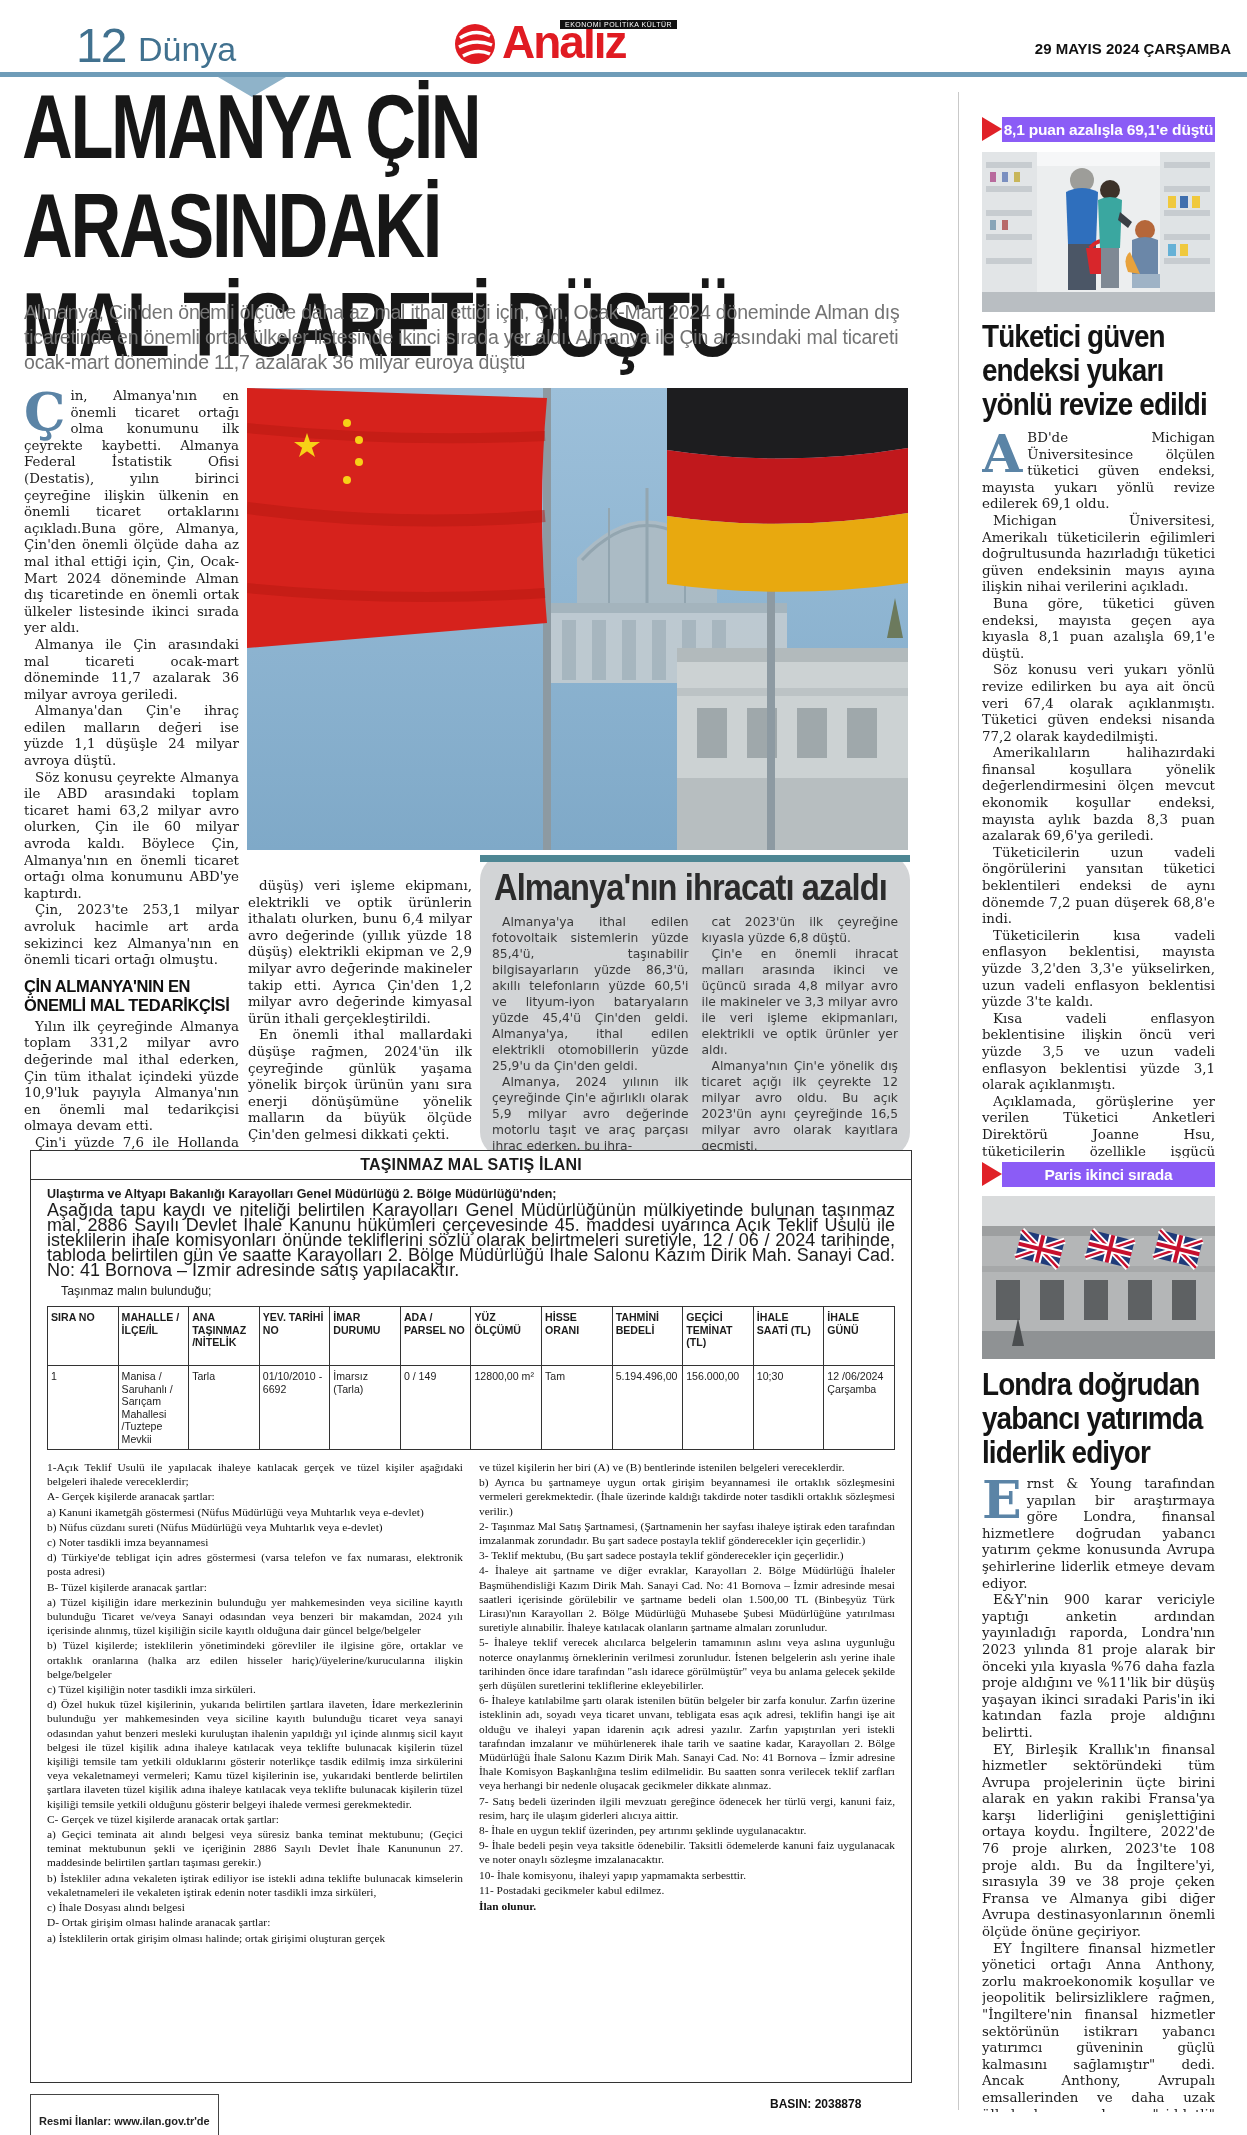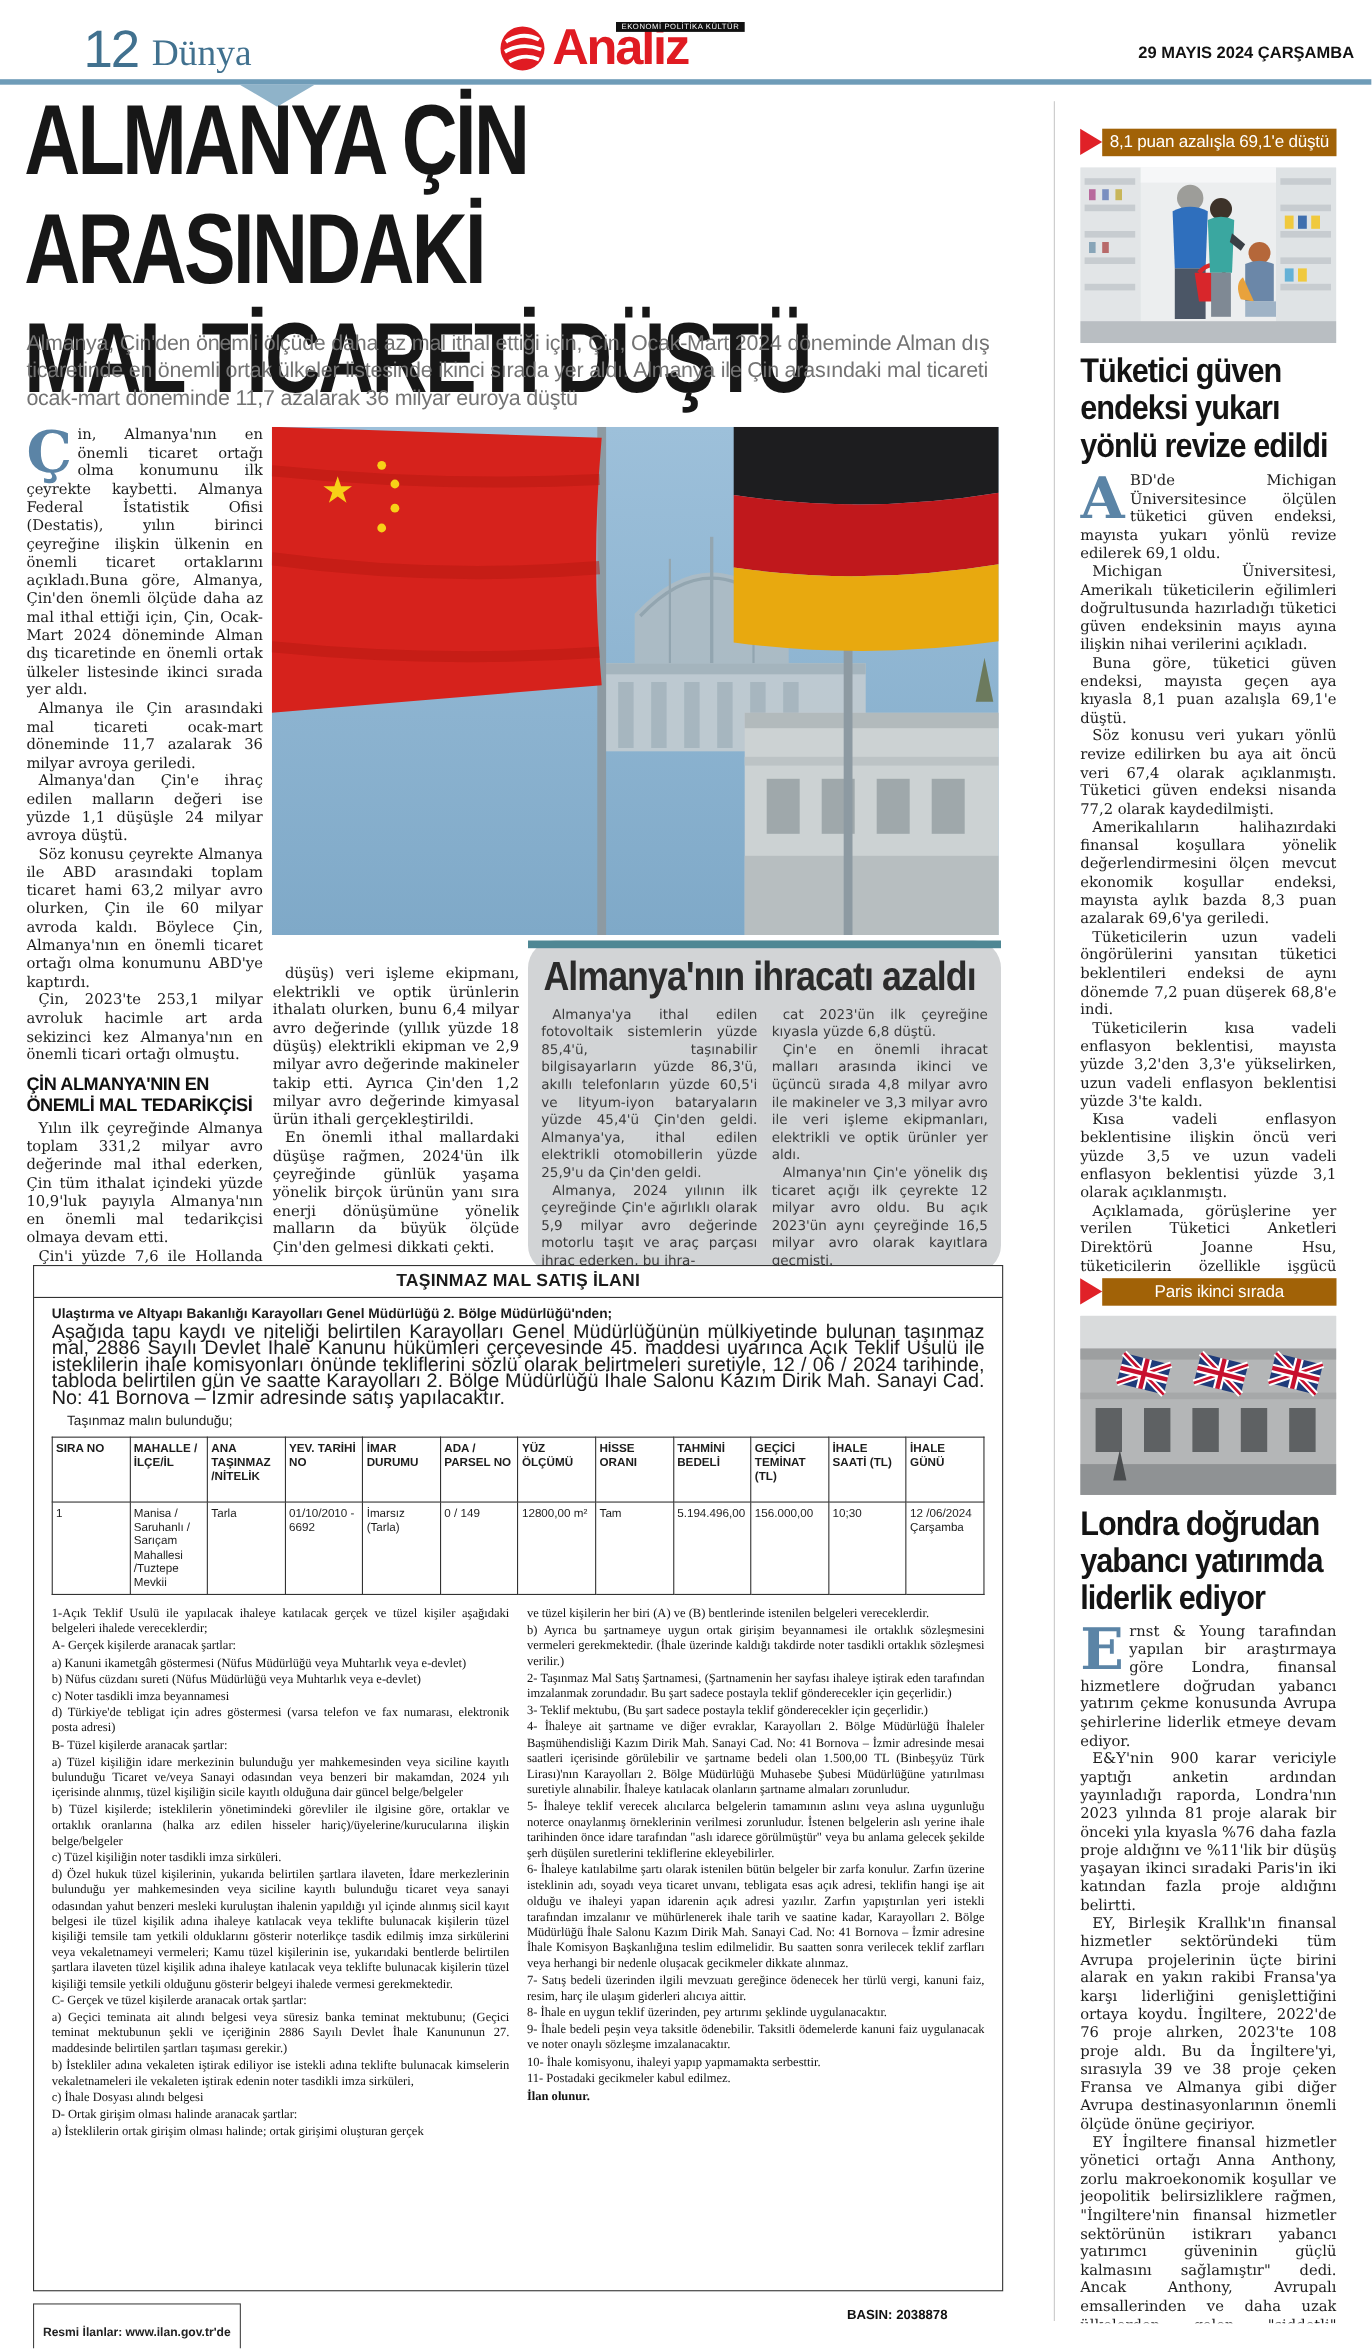--- a/index.html
+++ b/index.html
@@ -1,20 +1,20 @@
 <!DOCTYPE html>
 <html><head>
 <meta charset="utf-8">
 <style>
   html,body{margin:0;padding:0;background:#fff;}
   #page{position:relative;width:1247px;height:2135px;background:#fff;overflow:hidden;
         font-family:"Liberation Sans",sans-serif;color:#1c1c1c;}
   
   .pageno{position:absolute;left:76px;top:18px;font-size:48px;font-weight:400;color:#41718f;letter-spacing:-2px;}
-  .section{position:absolute;left:138px;top:30px;font-size:34px;font-weight:400;color:#41718f;font-family:Liberation Serif, serif;}
+  .section{position:absolute;left:138px;top:30px;font-size:34px;font-weight:400;color:#41718f;}
   .head-rule{position:absolute;left:0;top:72px;width:1247px;height:5px;background:#6f9cb8;}
   .head-chevron{position:absolute;left:218px;top:77px;width:0;height:0;
     border-left:34px solid transparent;border-right:34px solid transparent;border-top:20px solid #8fb3c9;}
   .logo{position:absolute;left:452px;top:20px;display:flex;align-items:flex-start;}
   .logo-tag{position:absolute;left:108px;top:0;background:#111;color:#fff;font-size:7px;
     padding:1px 5px;letter-spacing:.5px;white-space:nowrap;}
   .logo-text{font-size:46px;font-weight:900;color:#e01b22;letter-spacing:-2px;line-height:44px;
     font-family:"Liberation Sans",sans-serif;}
   .date{position:absolute;right:16px;top:40px;font-size:15px;font-weight:700;color:#111;}
   .v-divider{position:absolute;left:958px;top:92px;width:1px;height:2018px;background:#c9c9c9;}
@@ -48,21 +48,21 @@
   .export-title{font-weight:700;font-size:37px;line-height:44px;letter-spacing:-1px;color:#2b2b2b;
     margin:4px 0 2px 14px;transform:scaleX(.88);transform-origin:0 0;white-space:nowrap;}
   .export-cols{flex:1;display:flex;gap:13px;padding:2px 12px 4px 12px;overflow:hidden;}
   .export-col{flex:1;font-family:"DejaVu Sans",sans-serif;font-size:12.3px;line-height:16px;
     text-align:justify;color:#3a3a3a;}
   .export-col p{margin:0;text-indent:10px;}
   
   .badge{position:absolute;left:982px;width:233px;height:25px;display:flex;align-items:stretch;}
   .badge .tri{width:0;height:0;border-top:12.5px solid transparent;border-bottom:12.5px solid transparent;
     border-left:20px solid #e02128;}
-  .badge .bar{flex:1;background:#a16207;color:#fff;font-weight:400;font-size:15.5px;
+  .badge .bar{flex:1;background:#8b5cf6;color:#fff;font-weight:700;font-size:15.5px;
     display:flex;align-items:center;justify-content:center;letter-spacing:-.2px;}
   .sb-headline{position:absolute;left:982px;width:250px;font-weight:700;font-size:31px;line-height:34px;
     letter-spacing:-1px;color:#141414;transform:scaleX(.9);transform-origin:0 0;white-space:pre-line;}
   #sb-text1{left:982px;top:430px;width:233px;height:728px;}
   #sb-text2{left:982px;top:1476px;width:233px;height:636px;}
   
   #notice{position:absolute;left:30px;top:1150px;width:882px;height:933px;border:1.5px solid #333;
     background:#fff;box-sizing:border-box;}
   .notice-title{font-weight:700;font-size:16px;text-align:center;padding:5px 0;border-bottom:1px solid #333;
     letter-spacing:.2px;}

